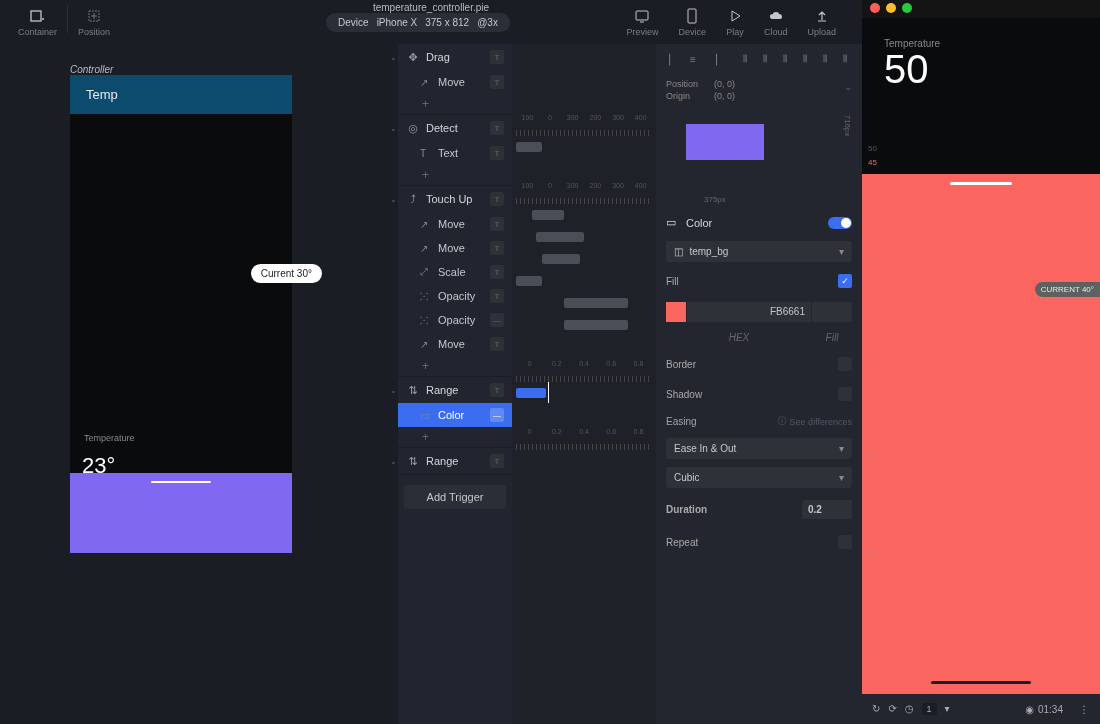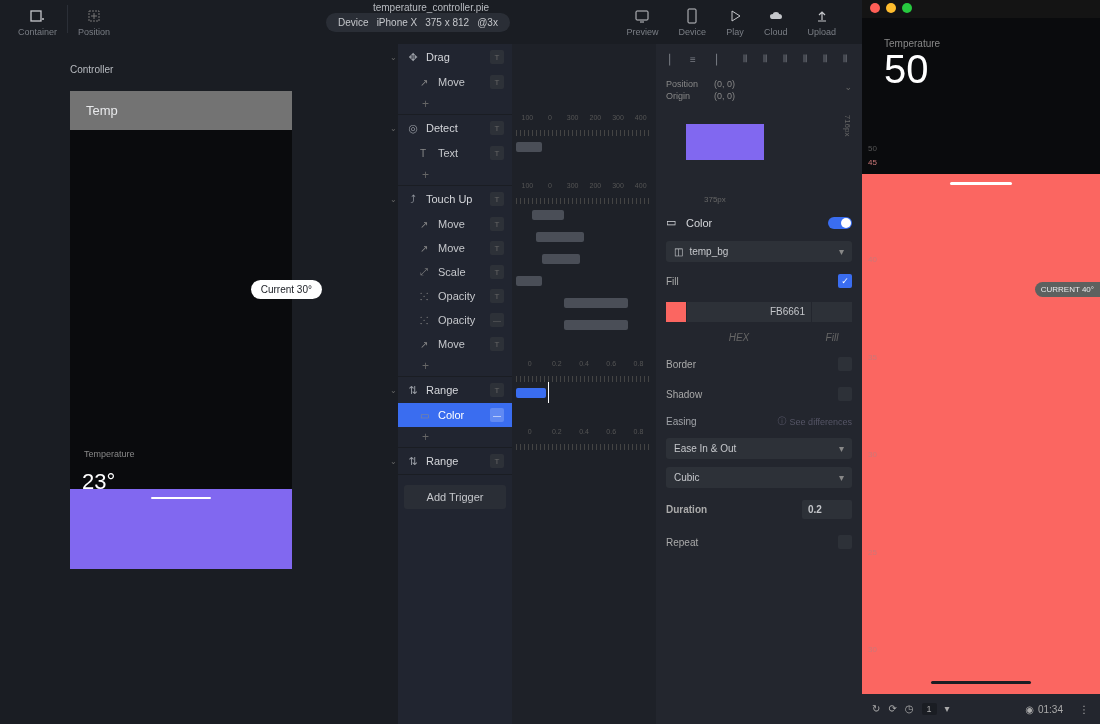--- a/index.html
+++ b/index.html
@@ -21,23 +21,23 @@
 .device-bar { margin-left: 190px; display: flex; align-items: center; gap: 8px; background: #2a2e36; border-radius: 14px; padding: 4px 12px; font-size: 10px; color: #c5c7cb; }
 .device-bar span { white-space: nowrap; }
 
 .right-tools { margin-left: auto; display: flex; gap: 0; padding-right: 8px; }
 .right-tools .tool-btn .lbl { font-size: 9px; }
 
 .workspace { flex: 1; display: flex; }
 
 
 .canvas-wrap { flex: 0 0 398px; padding: 20px 0 0 70px; }
-.canvas-label { font-size: 10px; color: #b8bbc0; margin-bottom: 16px; }
+.canvas-label { font-size: 10px; color: #b8bbc0; margin-bottom: 0; font-style: italic; }
 .phone-canvas { width: 222px; height: 478px; background: #0a0b0d; border-radius: 2px; position: relative; display:flex; flex-direction:column; }
-.phone-header { background: #737373; padding: 12px 16px; font-size: 13px; color: #e8e9eb; }
+.phone-header { background: #0c4a6e; padding: 12px 16px; font-size: 13px; color: #e8e9eb; }
 .phone-body { flex:1; position:relative; background:#0a0b0d; }
 .temp-pill { position:absolute; top: 150px; right: -30px; background:#fff; color:#1a1d23; font-size:10px; padding:4px 10px; border-radius:12px; }
 .temp-label { position:absolute; bottom: 110px; left:14px; font-size:9px; color:#888; }
 .temp-value { position:absolute; bottom: 74px; left:12px; font-size:22px; color:#fff; font-weight:300; }
 .temp-bg-bar { position:absolute; bottom:0; left:0; right:0; height:80px; background:#8168f0; }
 .temp-bg-bar::after { content:""; position:absolute; top:8px; left:50%; transform:translateX(-50%); width:60px; height:2px; background:#fff; border-radius:2px; }
 
 
 .triggers-col { flex: 0 0 114px; background:#212530; display:flex; flex-direction:column; }
 .trigger-group { border-bottom: 1px solid #1a1d23; }

